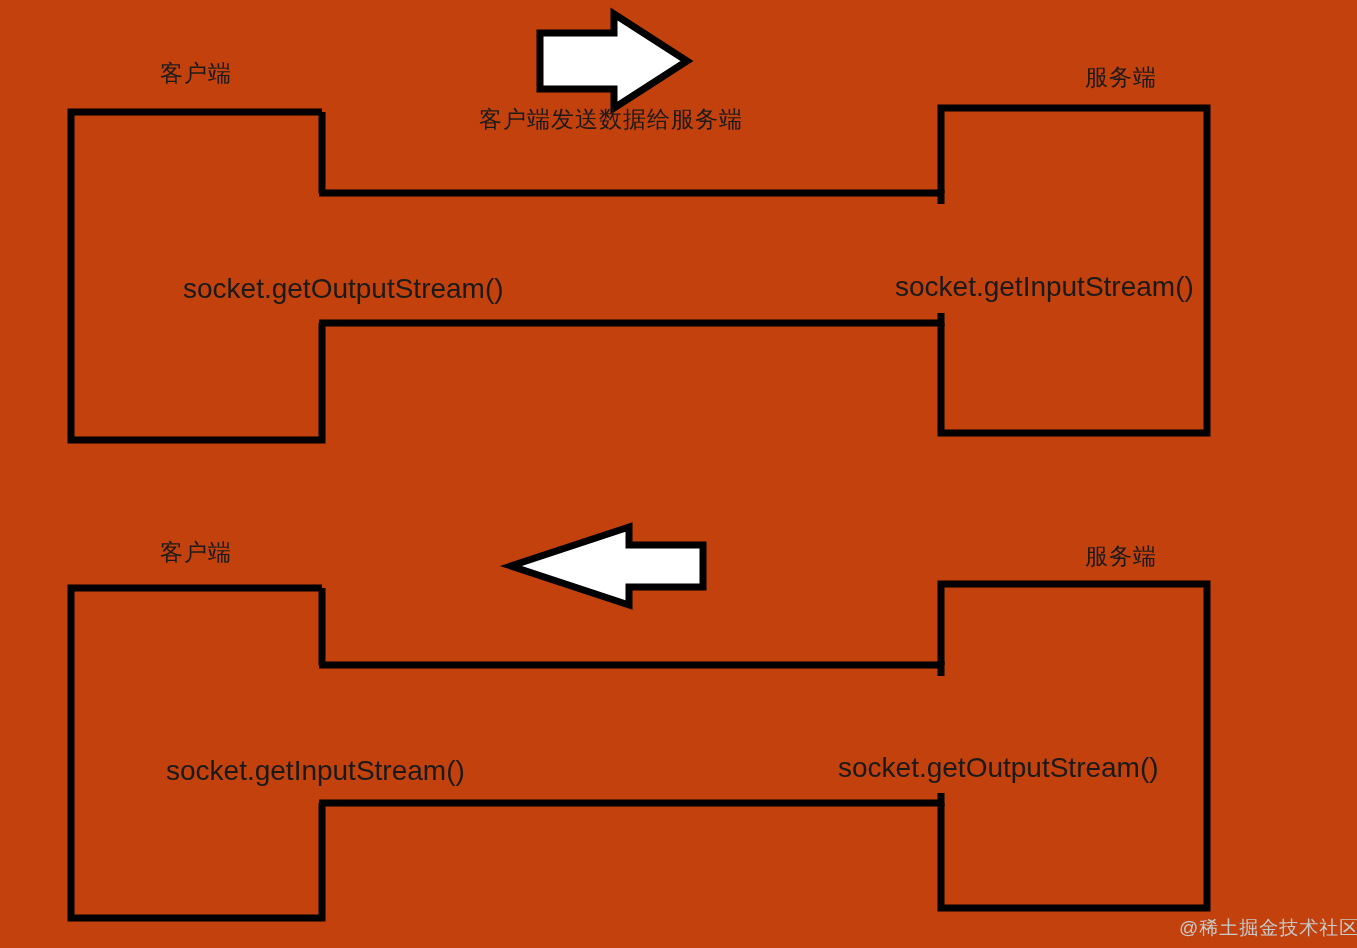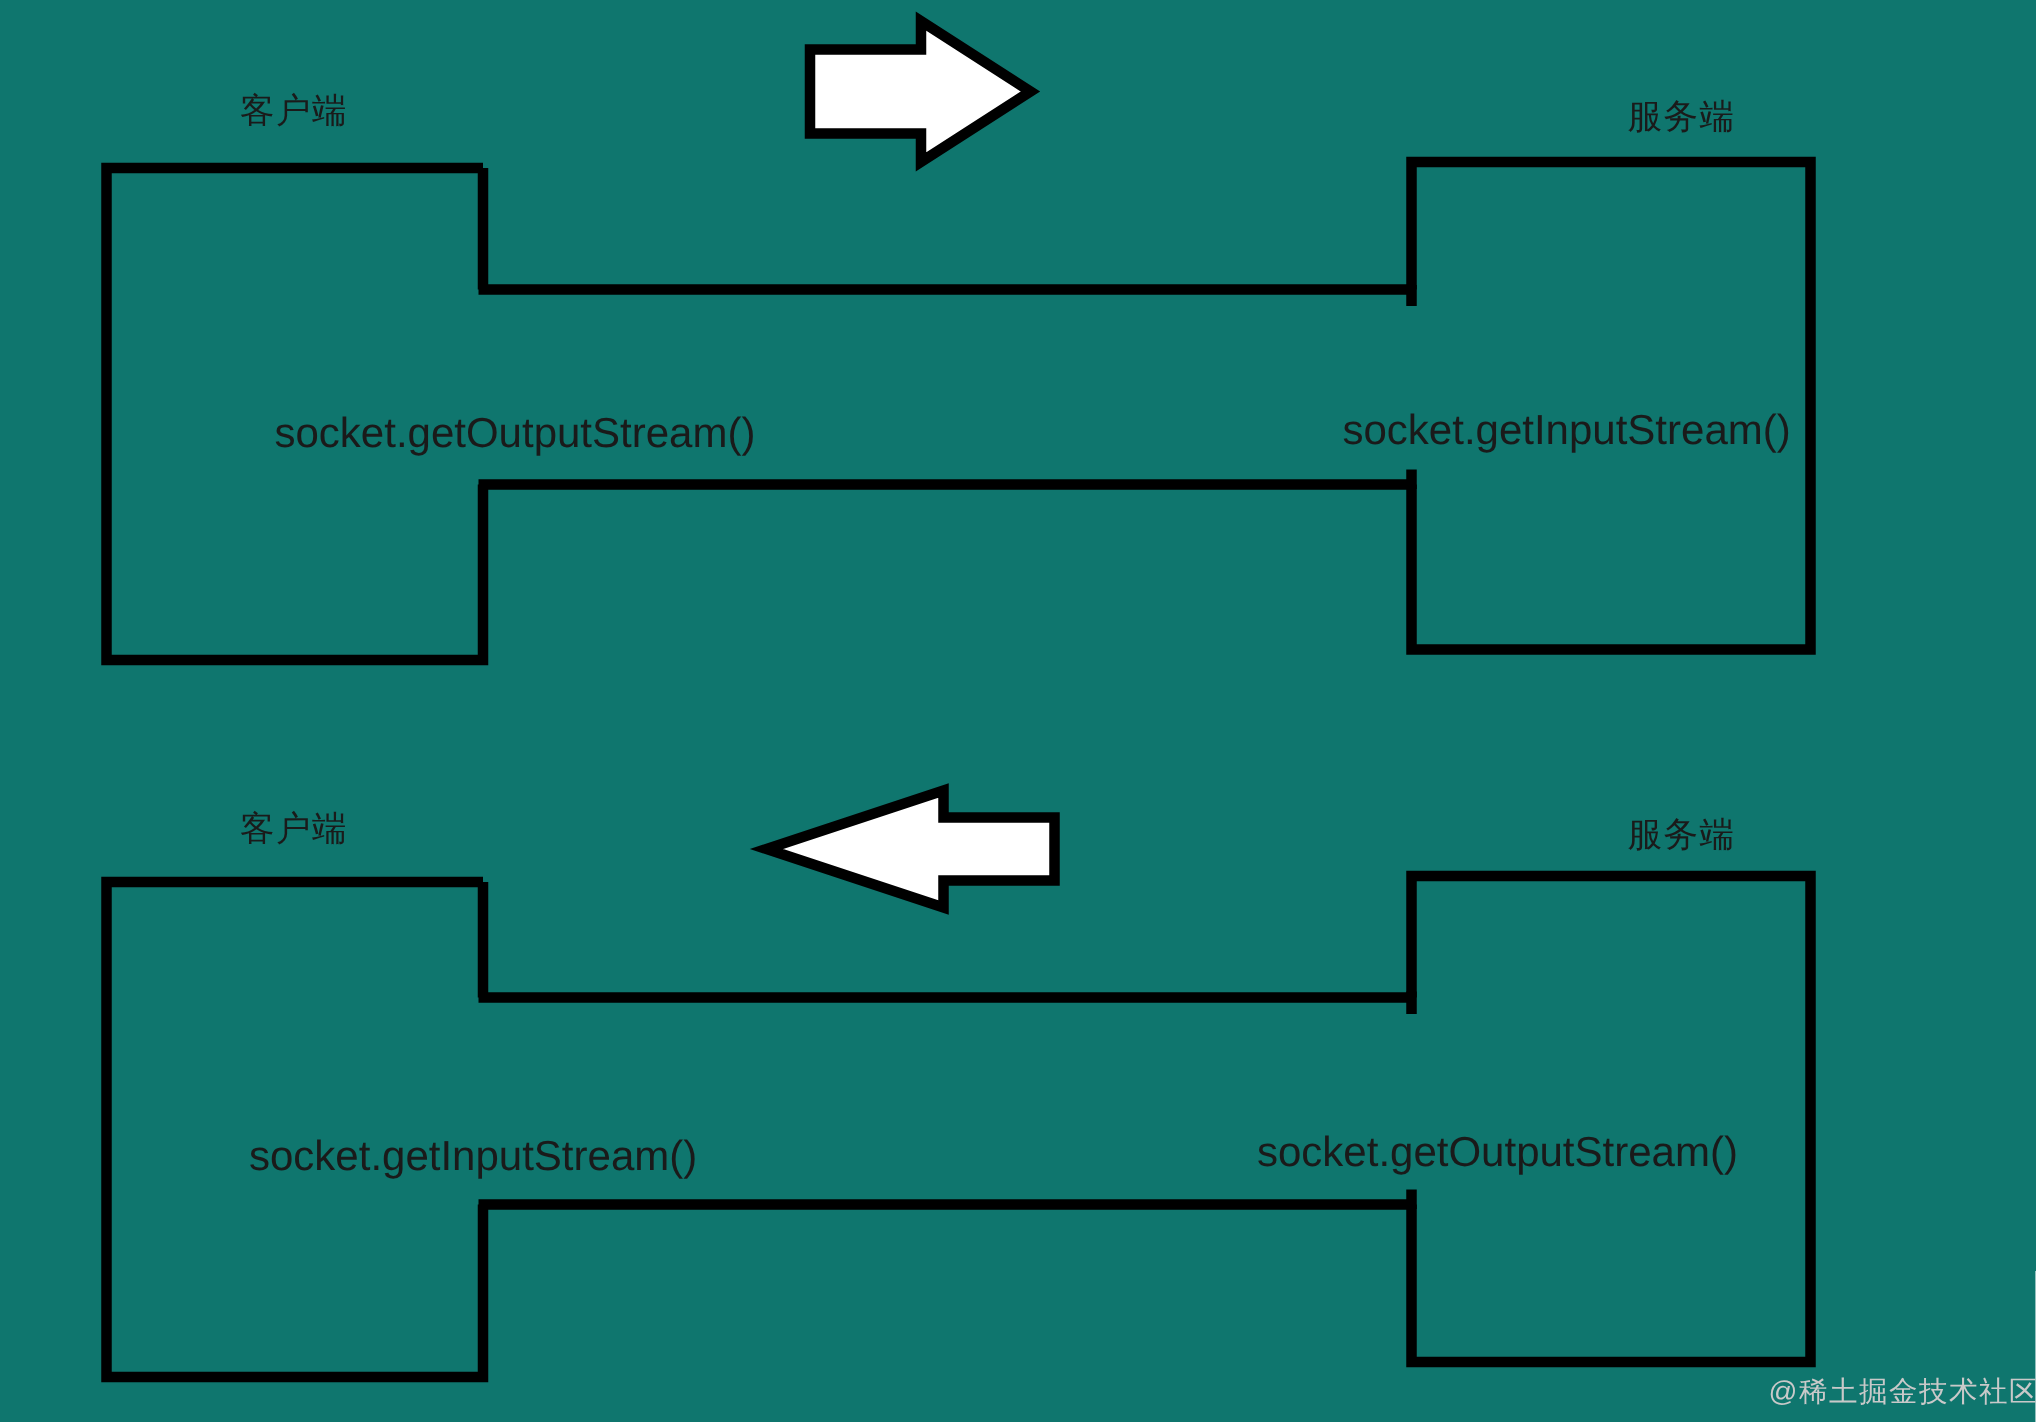--- a/index.html
+++ b/index.html
@@ -10,21 +10,21 @@
   body {
     width: 1357px;
     height: 948px;
     overflow: hidden;
     font-family: "Liberation Sans", "DejaVu Sans", sans-serif;
   }
   #diagram-root {
     position: relative;
     width: 1357px;
     height: 948px;
-    background: #0f766e;
+    background: #c2410c;
   }
   svg.diagram-canvas {
     position: absolute;
     top: 0;
     left: 0;
     width: 1357px;
     height: 948px;
     display: block;
   }
   .stroke-shape {
@@ -111,20 +111,21 @@
     <path class="stroke-shape" d="M 941,661 L 941,676"></path>
     <path class="stroke-shape" d="M 941,793 L 941,806"></path>
 
     <path class="arrow-shape" d="M 703,545 L 629,545 L 629,527 L 511,566 L 629,605 L 629,587 L 703,587 Z"></path>
   </svg>
 
   <div class="lbl lbl-cn" id="top-client-title">客户端</div>
 
   <div class="lbl lbl-cn" id="top-server-title">服务端</div>
 
+  <div class="lbl lbl-arrow" id="top-arrow-caption">客户端发送数据给服务端</div>
 
   <div class="lbl lbl-code" id="top-left-stream">socket.getOutputStream()</div>
 
   <div class="lbl lbl-code" id="top-right-stream">socket.getInputStream()</div>
 
   <div class="lbl lbl-cn" id="bot-client-title">客户端</div>
 
   <div class="lbl lbl-cn" id="bot-server-title">服务端</div>
 
   <div class="lbl lbl-code" id="bot-left-stream">socket.getInputStream()</div>

